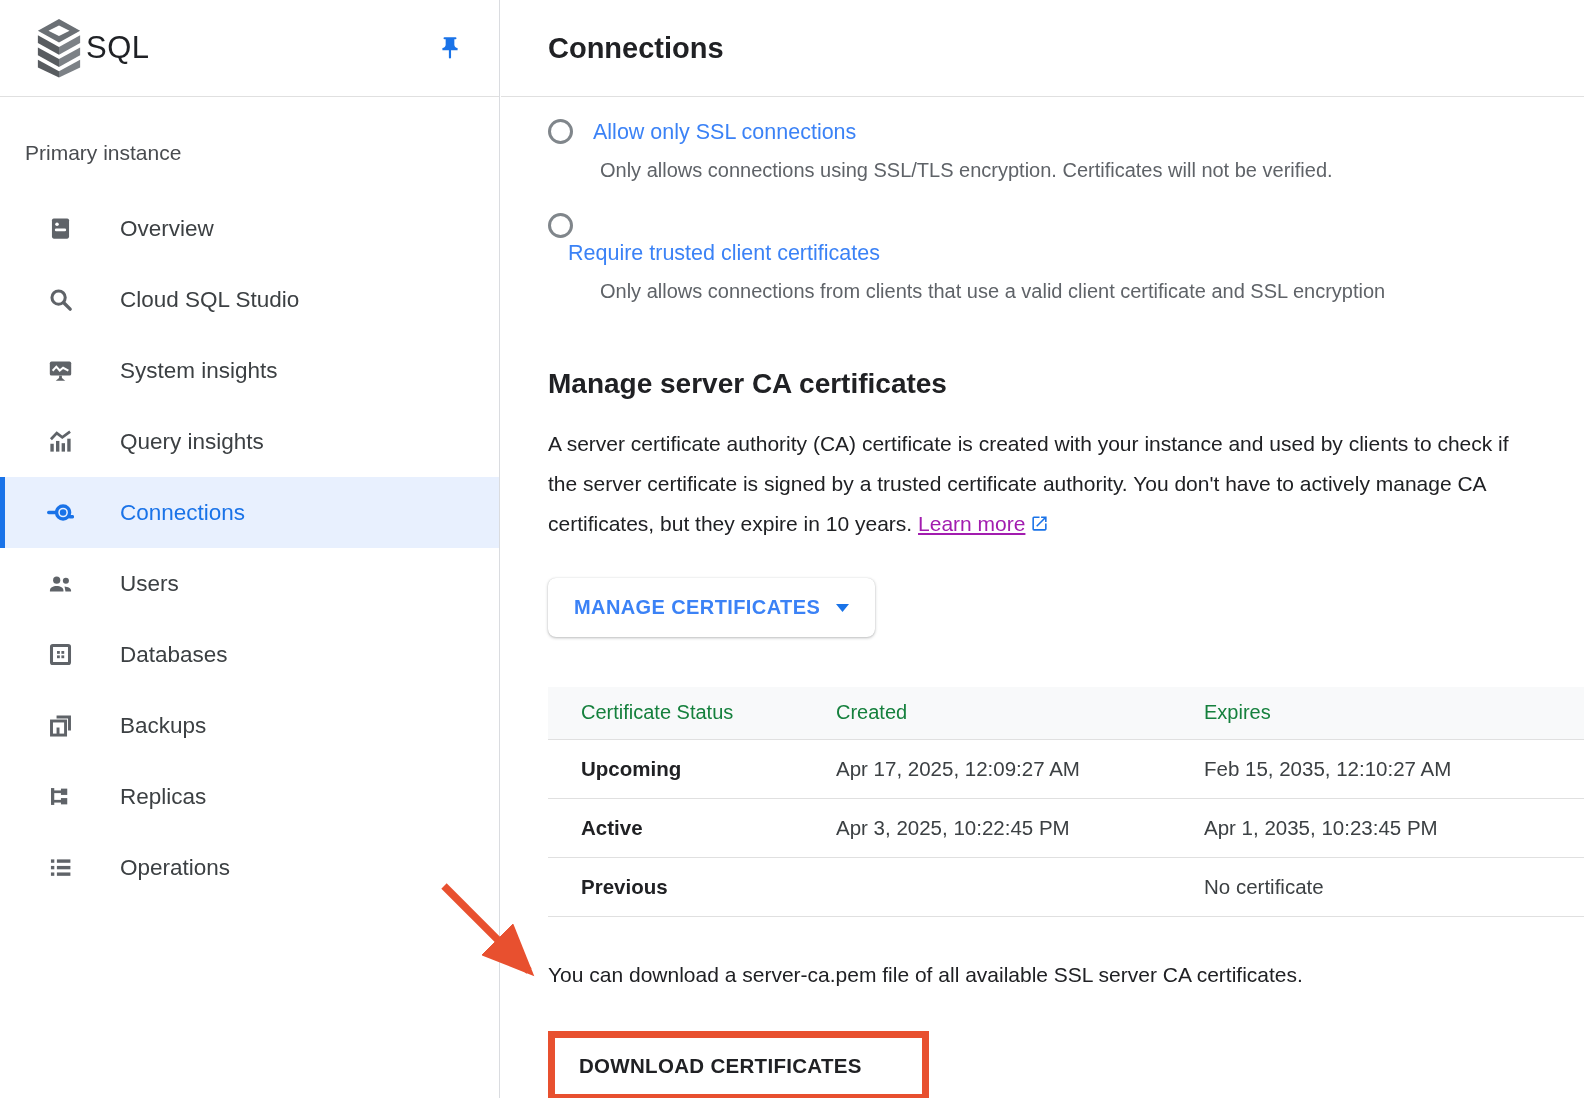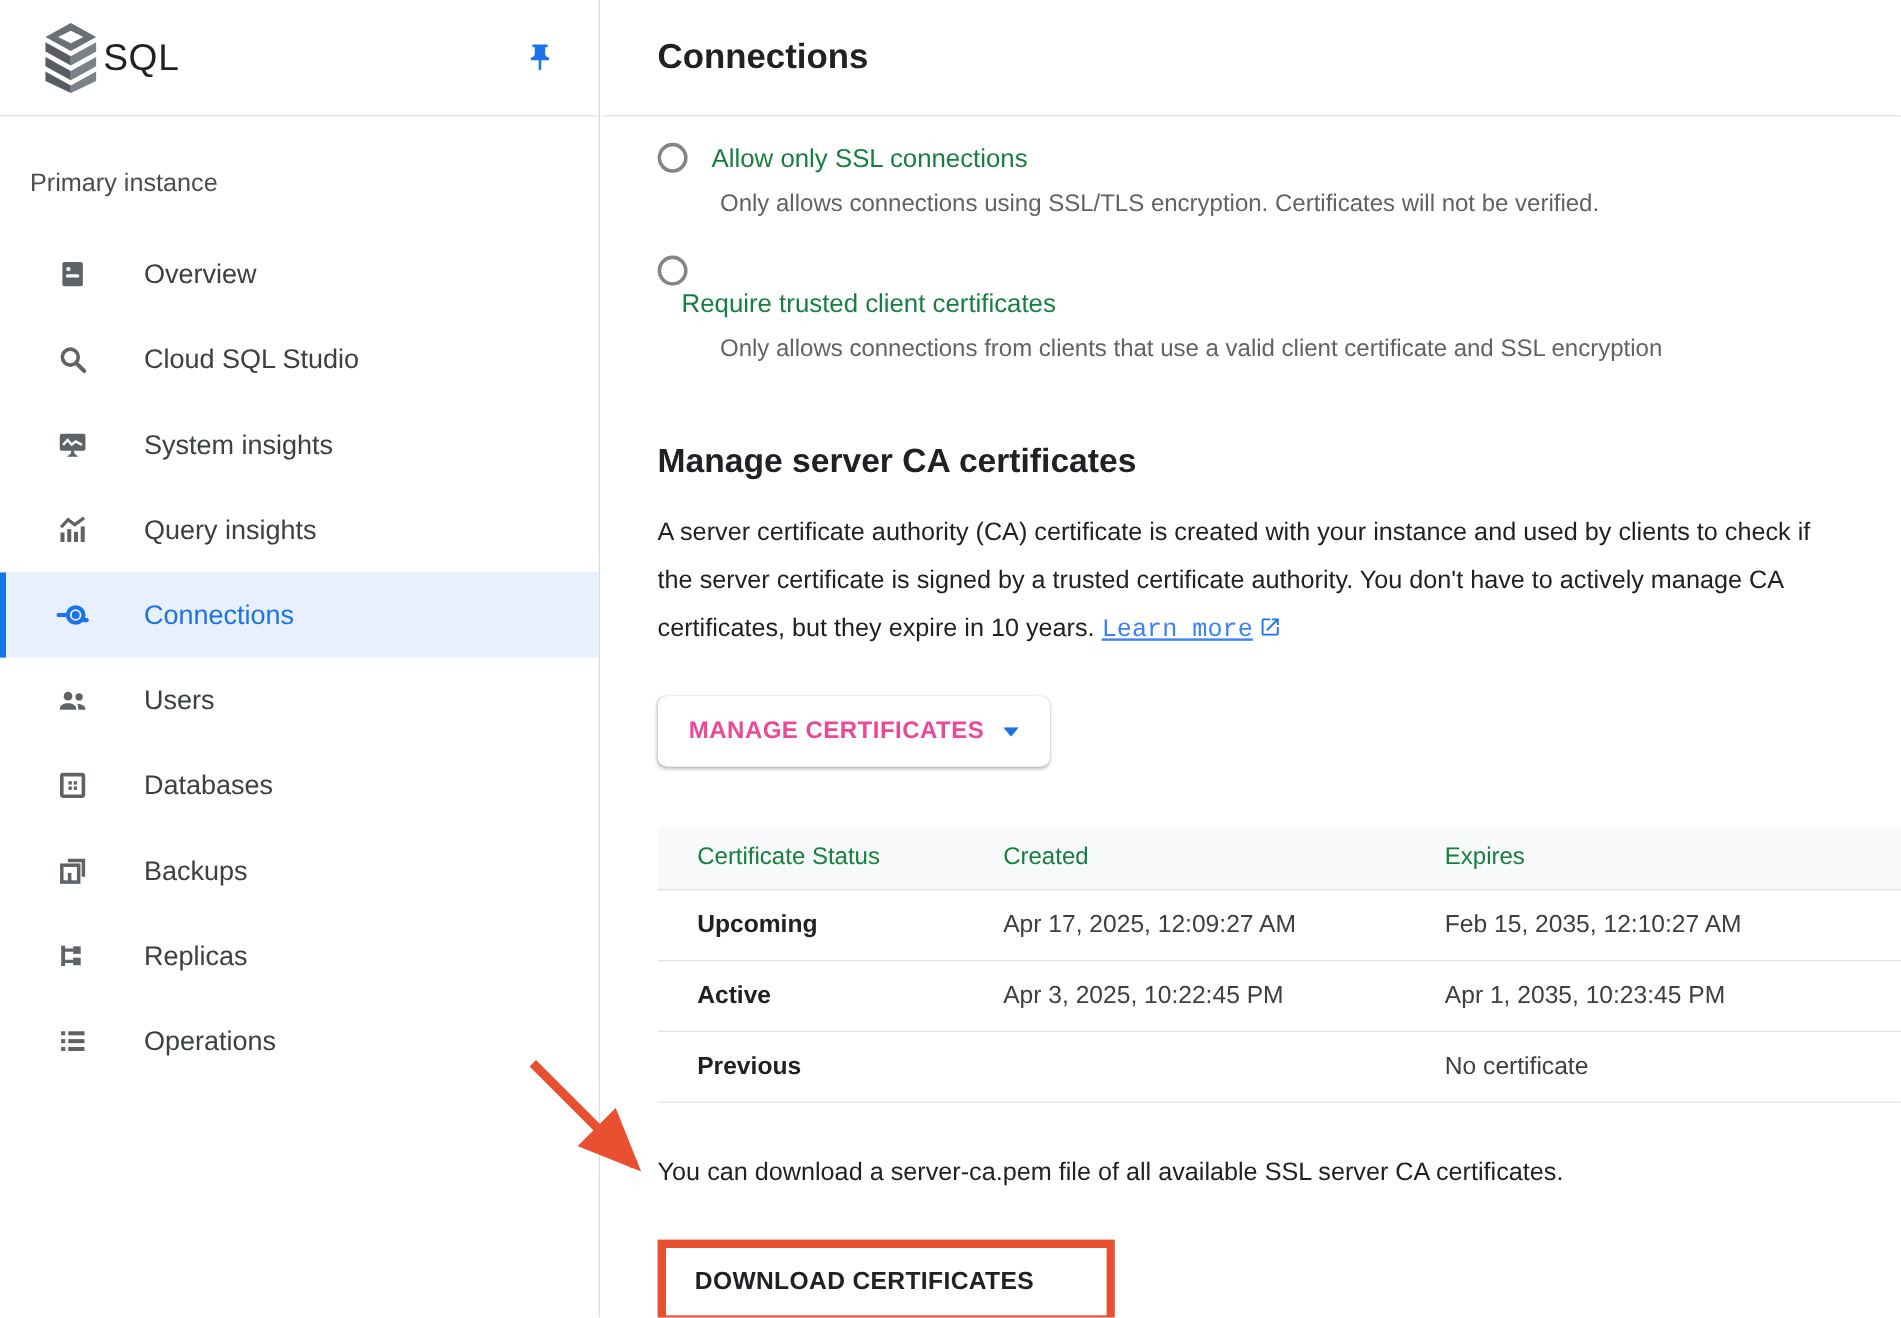--- a/index.html
+++ b/index.html
@@ -24,32 +24,32 @@
 
   
   .main { position:absolute; left:501px; top:0; width:1083px; height:1098px; }
   .main-header { height:97px; border-bottom:1px solid #e0e0e0; display:flex; align-items:center; }
   .page-title { font-size:29px; padding-left:47px; color:#202124; }
   .content { position:relative; padding-left:47px; }
 
   .radio-group { padding-top:20px; }
   .radio-option { display:flex; align-items:flex-start; cursor:pointer; }
   .radio-circle { width:25px; height:25px; border:3px solid #80868b; border-radius:50%; margin-top:2px; flex:none; background:#fff; }
-  .radio-label { font-size:21.5px; margin-left:20px; color:#15803d; line-height:30px; }
+  .radio-label { font-size:21.5px; margin-left:20px; color:#3b82f6; line-height:30px; }
   .radio-desc { margin:10px 0 0 52px; font-size:20px; color:#5f6368; line-height:26px; }
   .radio-option.second { margin-top:28px;flex-direction:column; }
 
   .section-heading { margin-top:64px; font-size:28px; font-weight:bold; color:#202124; }
   .section-body { margin-top:24px; font-size:21px; line-height:40px; color:#202124; width:992px; }
-  .learn-more { color:#3b82f6; text-decoration:underline; cursor:pointer; white-space:nowrap;font-family:Liberation Mono, monospace; }
+  .learn-more { color:#a21caf; text-decoration:underline; cursor:pointer; white-space:nowrap; }
   .ext-icon { width:19px; height:19px; vertical-align:-2px; margin-left:5px; }
 
   .manage-btn { margin-top:34px; display:inline-flex; align-items:center; background:#fff; border:none; border-radius:8px;
                 box-shadow:0 1px 3px rgba(60,64,67,.35), 0 0 1px rgba(60,64,67,.2);
-                padding:18px 26px 18px 26px; color:#ec4899; font-weight:bold; font-size:20px; letter-spacing:0.4px;
+                padding:18px 26px 18px 26px; color:#3b82f6; font-weight:bold; font-size:20px; letter-spacing:0.4px;
                 font-family:"Liberation Sans", sans-serif; cursor:pointer; }
   .caret { width:13px; height:8px; margin-left:16px; }
 
   .cert-table { margin-top:50px; width:1036px; border-collapse:collapse; }
   .cert-table th { background:#f8f9fa; font-weight:normal; color:#15803d; font-size:20px; text-align:left; height:52px;
                    border-bottom:1px solid #e0e0e0; }
   .cert-table td { height:59px; font-size:20.5px; border-bottom:1px solid #e0e0e0; color:#3c4043; }
   .cert-table .c1 { width:288px; padding-left:33px; }
   .cert-table .c2 { width:368px; }
   .cert-table td.c1 { font-weight:bold; color:#202124; }

